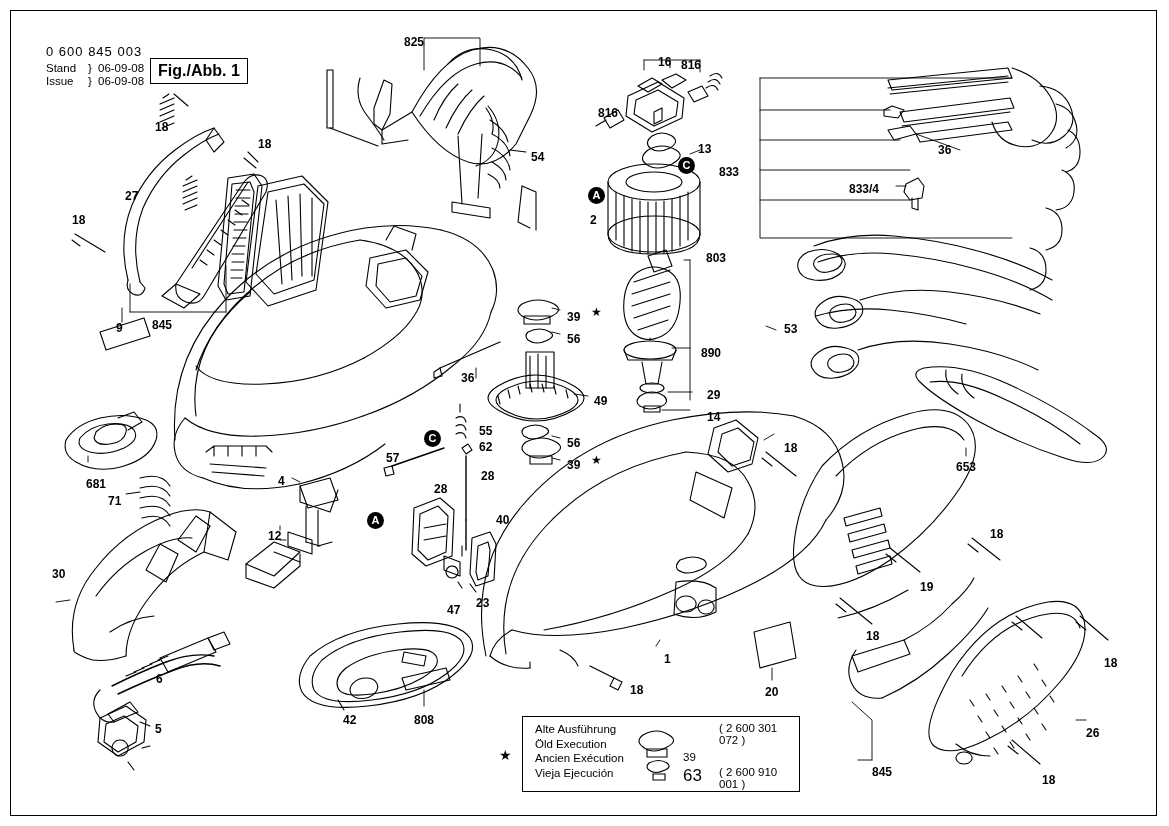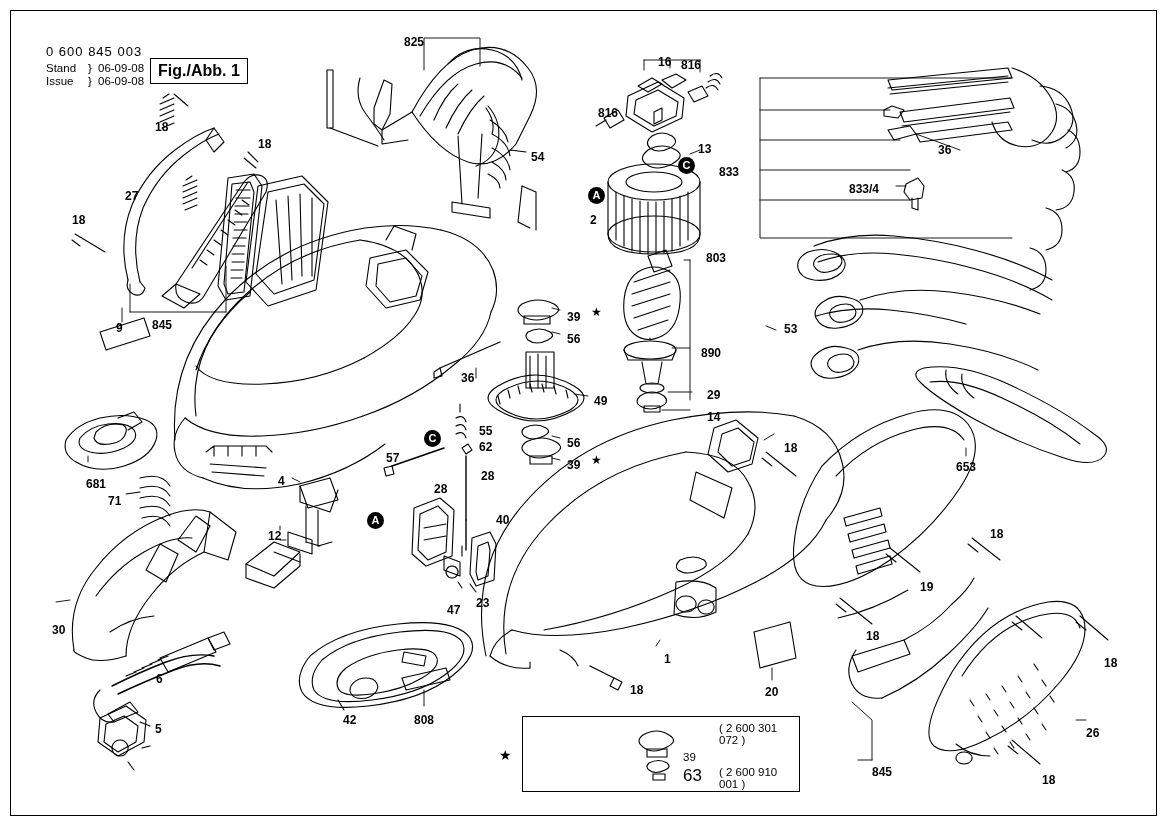--- a/index.html
+++ b/index.html
@@ -433,21 +433,21 @@
   <div class="lbl b" style="left:278px;top:475px">4</div>
   <div class="lbl b" style="left:434px;top:483px">28</div>
   <div class="lbl b" style="left:108px;top:495px">71</div>
   <div class="lbl b" style="left:496px;top:514px">40</div>
   <div class="lbl b" style="left:268px;top:530px">12</div>
   <div class="lbl b" style="left:784px;top:442px">18</div>
   <div class="lbl b" style="left:990px;top:528px">18</div>
   <div class="lbl b" style="left:920px;top:581px">19</div>
   <div class="lbl b" style="left:447px;top:604px">47</div>
   <div class="lbl b" style="left:476px;top:597px">23</div>
-  <div class="lbl b" style="left:52px;top:624px">30</div>
+  <div class="lbl b" style="left:52px;top:568px">30</div>
   <div class="lbl b" style="left:866px;top:630px">18</div>
   <div class="lbl b" style="left:1104px;top:657px">18</div>
   <div class="lbl b" style="left:664px;top:653px">1</div>
   <div class="lbl b" style="left:156px;top:673px">6</div>
   <div class="lbl b" style="left:630px;top:684px">18</div>
   <div class="lbl b" style="left:765px;top:686px">20</div>
   <div class="lbl b" style="left:956px;top:461px">653</div>
   <div class="lbl b" style="left:1086px;top:727px">26</div>
   <div class="lbl b" style="left:155px;top:723px">5</div>
   <div class="lbl b" style="left:343px;top:714px">42</div>
@@ -459,20 +459,26 @@
   <div class="circ" style="left:678px;top:157px">C</div>
   <div class="circ" style="left:424px;top:430px">C</div>
   <div class="circ" style="left:367px;top:512px">A</div>
 
   <div class="lbl star" style="left:591px;top:306px">★</div>
   <div class="lbl star" style="left:591px;top:454px">★</div>
 
 
   <div class="legend">
     <div class="star">★</div>
+    <div class="txt">
+      <div>Alte Ausführung</div>
+      <div>Öld Execution</div>
+      <div>Ancien Exécution</div>
+      <div>Vieja Ejecución</div>
+    </div>
     <div class="p1">( 2 600 301 072 )</div>
     <div class="p2">( 2 600 910 001 )</div>
     <div class="n1">39</div>
     <div class="n2">63</div>
     <svg width="278" height="76">
       <g fill="none" stroke="#000" stroke-width="1.1">
         <path d="M120 18 q14 -8 26 0 q10 6 -2 12 q-14 8 -24 0 q-8 -6 0 -12z"></path>
         <path d="M124 32 l20 0 l0 8 l-20 0z"></path>
         <path d="M126 46 q10 -5 18 0 q5 4 -2 7 q-10 5 -16 0 q-4 -3 0 -7z"></path>
         <path d="M130 57 l12 0 l0 6 l-12 0z"></path>

